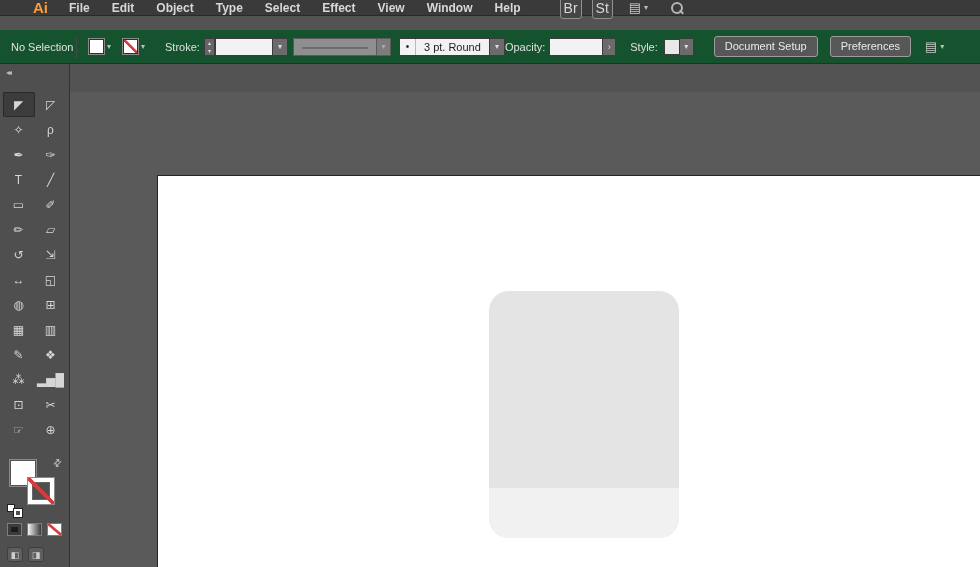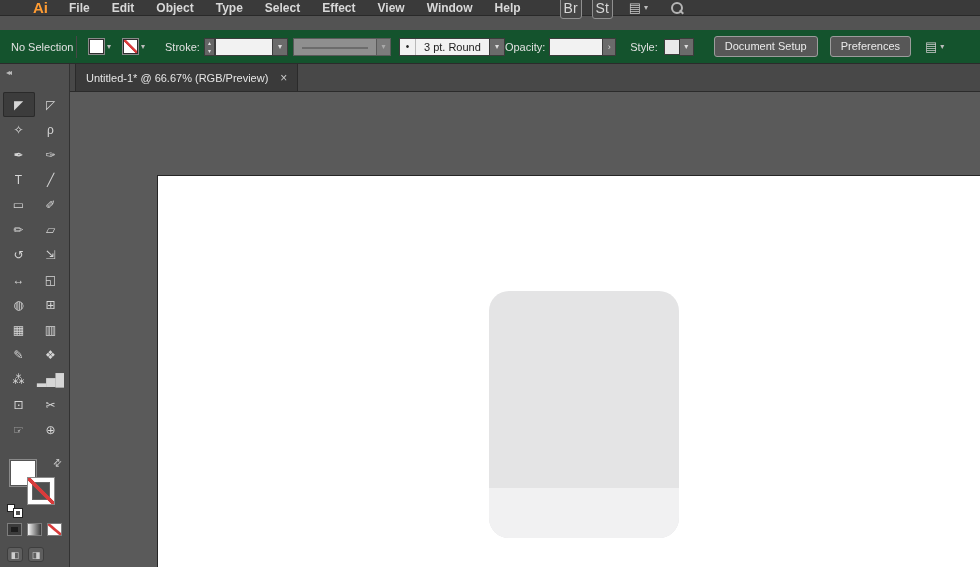--- a/index.html
+++ b/index.html
@@ -188,26 +188,20 @@
 
     <button class="ctrl-btn first">Document Setup</button>
     <button class="ctrl-btn">Preferences</button>
 
     <div class="ws-group ctrl-right">
       <span class="ws-icon">▤</span>
       <span class="chev">▾</span>
     </div>
   </div>
 
-  <div class="tabrow">
-    <div class="doc-tab">
-      <span>Untitled-1* @ 66.67% (RGB/Preview)</span>
-      <span class="tab-close">×</span>
-    </div>
-  </div>
 
   <div class="tools-panel">
     <div class="panel-collapse">◂◂</div>
     <div class="tools-grid">
         <div class="tool selected">◤</div>
         <div class="tool">◸</div>
         <div class="tool">✧</div>
         <div class="tool">ρ</div>
         <div class="tool">✒</div>
         <div class="tool">✑</div>

